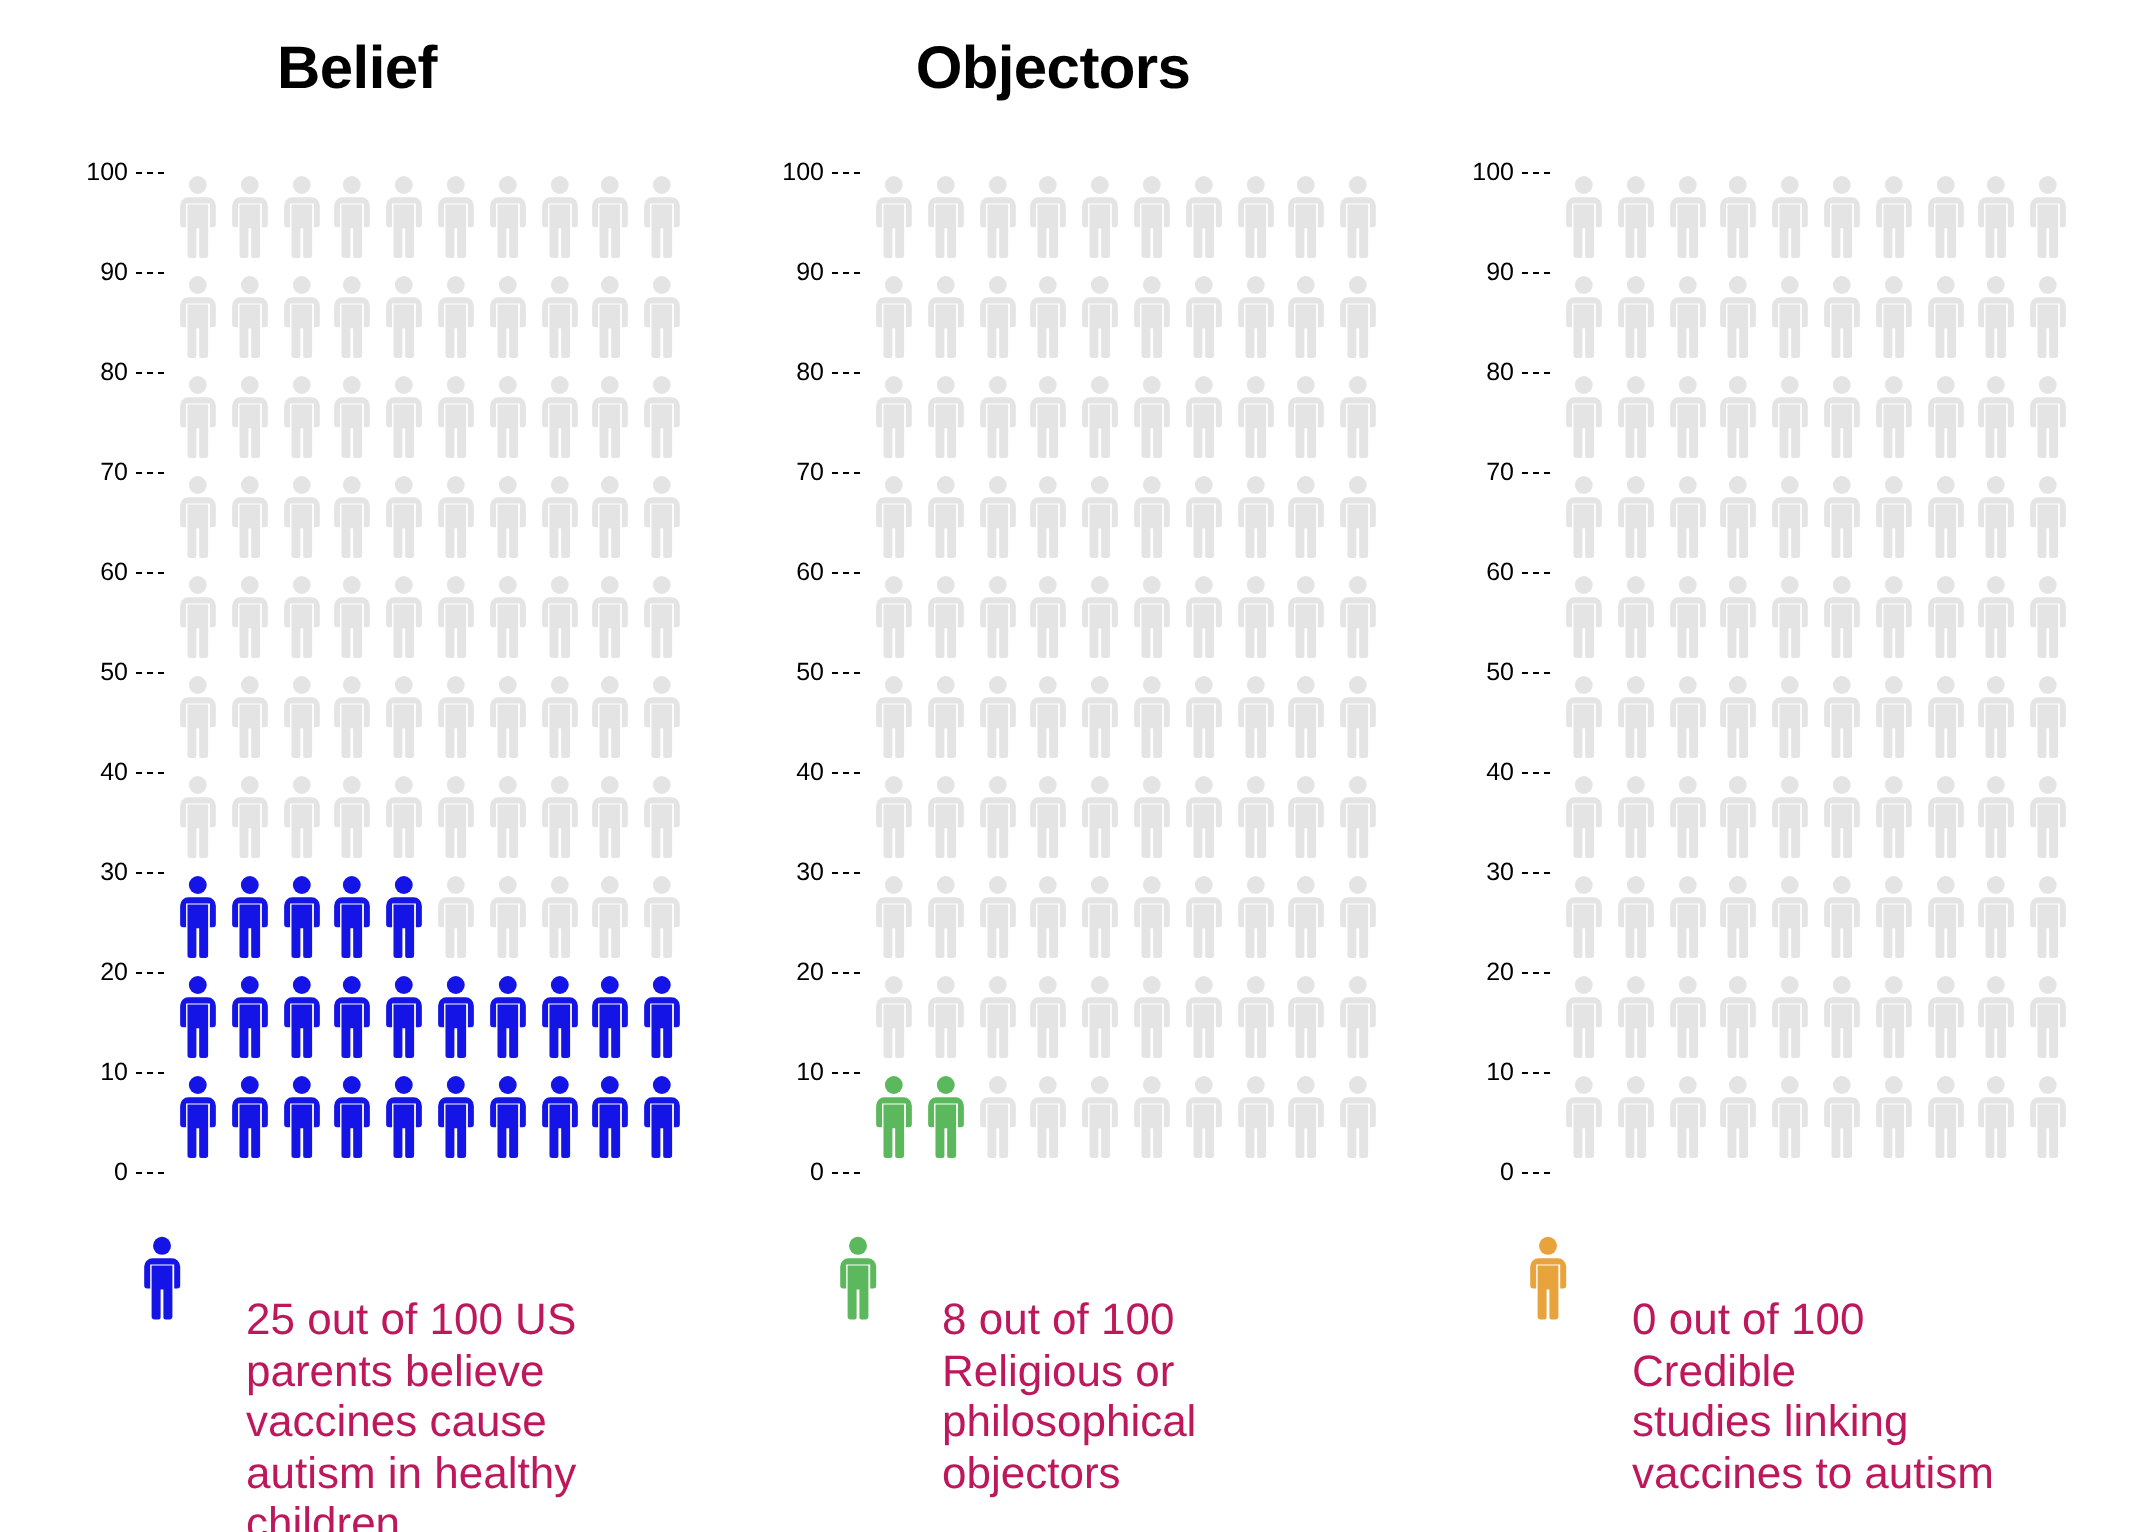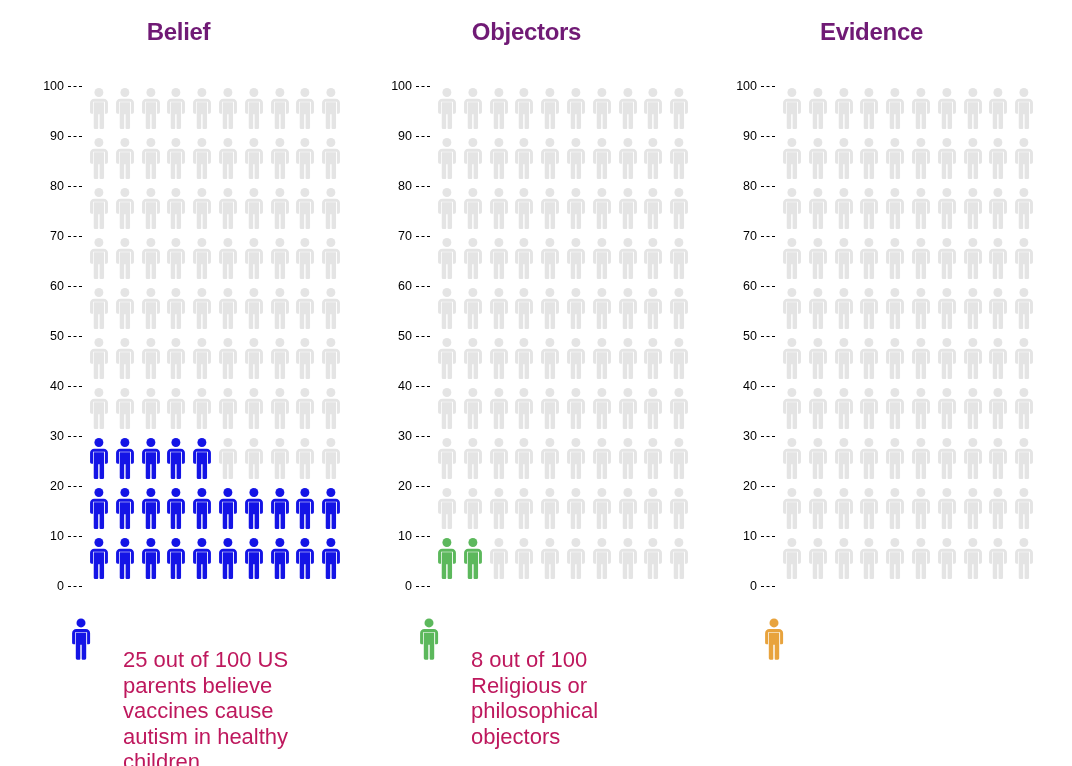--- a/index.html
+++ b/index.html
@@ -32,24 +32,24 @@
   .panel-1 { left: 0px; }
   .panel-2 { left: 348px; }
   .panel-3 { left: 693px; }
 
   .panel-title {
     position: absolute;
     top: 18px;
     left: 0;
     width: 357px;
     text-align: center;
-    font-size: 24px;
+    font-size: 30px;
     font-weight: bold;
     letter-spacing: -0.3px;
-    color: #701a75;
+    color: #000000;
   }
 
   
   .axis {
     position: absolute;
     left: 0px;
     top: 86px;
     width: 88px;
     height: 500px;
   }
@@ -1681,21 +1681,20 @@
               <circle cx="13" cy="6.4" r="4.5" fill="#e4e4e4"></circle>
               <path fill="#e4e4e4" d="M8.1,12.6 h9.8 a4.2,4.2 0 0 1 4.2,4.2 v9.4 a1.5,1.5 0 0 1 -1.5,1.5 h-1.5 v-12 h-12 v12 h-1.5 a1.5,1.5 0 0 1 -1.5,-1.5 v-9.4 a4.2,4.2 0 0 1 4.2,-4.2 z"></path>
               <path fill="#e4e4e4" d="M7.8,16.2 h10.4 v25.6 a1.4,1.4 0 0 1 -1.4,1.4 h-2.1 a1.0,1.0 0 0 1 -1.0,-1.0 v-14.0 h-1.4 v14.0 a1.0,1.0 0 0 1 -1.0,1.0 h-2.1 a1.4,1.4 0 0 1 -1.4,-1.4 z"></path>
             </svg>
           </span>
         </div>
       </div>
   </div>
 
   <div class="panel panel-3">
-    <div class="panel-title">Evidence</div>
     <div class="axis">
         <div class="axis-tick" style="top: 0px;">
           <span class="tick-label">100</span>
           <span class="tick-dash"></span>
         </div>
         <div class="axis-tick" style="top: 50px;">
           <span class="tick-label">90</span>
           <span class="tick-dash"></span>
         </div>
         <div class="axis-tick" style="top: 100px;">
@@ -2494,16 +2493,19 @@
 
   <div class="legend legend-3">
     <div class="legend-inner">
       <div class="legend-icon">
           <svg viewBox="0 0 26 44" xmlns="http://www.w3.org/2000/svg">
             <circle cx="13" cy="6.4" r="4.5" fill="#e8a33d"></circle>
             <path fill="#e8a33d" d="M8.1,12.6 h9.8 a4.2,4.2 0 0 1 4.2,4.2 v9.4 a1.5,1.5 0 0 1 -1.5,1.5 h-1.5 v-12 h-12 v12 h-1.5 a1.5,1.5 0 0 1 -1.5,-1.5 v-9.4 a4.2,4.2 0 0 1 4.2,-4.2 z"></path>
             <path fill="#e8a33d" d="M7.8,16.2 h10.4 v25.6 a1.4,1.4 0 0 1 -1.4,1.4 h-2.1 a1.0,1.0 0 0 1 -1.0,-1.0 v-14.0 h-1.4 v14.0 a1.0,1.0 0 0 1 -1.0,1.0 h-2.1 a1.4,1.4 0 0 1 -1.4,-1.4 z"></path>
           </svg>
         </div>
+      <div class="legend-text">0 out of 100 Credible
+studies linking
+vaccines to autism</div>
     </div>
   </div>
 
 </div>
 
 </body></html>

